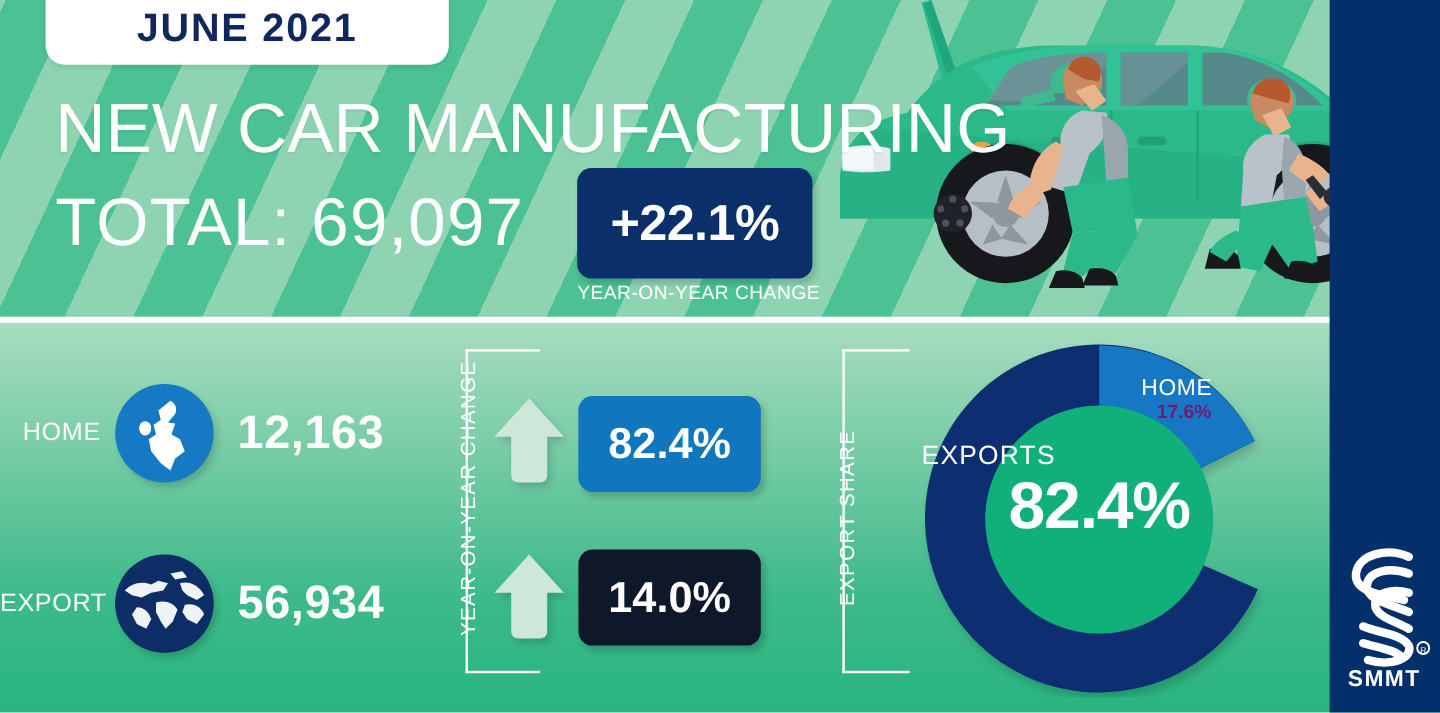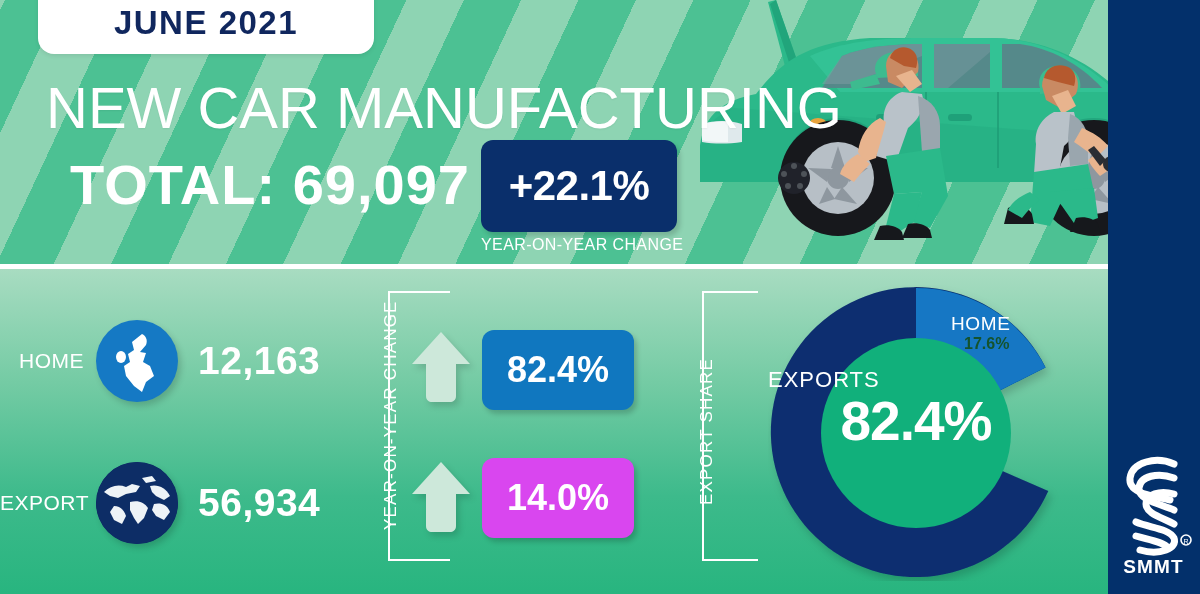--- a/index.html
+++ b/index.html
@@ -67,22 +67,22 @@
 
   
   .title {
     position:absolute; left:46px; top:74px;
     color:#ffffff; font-size:58px; font-weight:300;
     letter-spacing:0px; white-space:nowrap; z-index:4;
     text-shadow:0 1px 2px rgba(0,0,0,0.06);
   }
   .total {
     position:absolute; left:46px; top:152px;
-    color:#ffffff; font-size:56px; font-weight:bold;
-    letter-spacing:1px; white-space:nowrap; z-index:4;margin-left:24px;
+    color:#ffffff; font-size:56px; font-weight:normal;
+    letter-spacing:1px; white-space:nowrap; z-index:4;
   }
 
   
   .yoy-badge {
     position:absolute; left:481px; top:140px;
     width:196px; height:92px;
     background:#0a2f6b; border-radius:12px;
     display:flex; align-items:center; justify-content:center;
     z-index:4;
     box-shadow:3px 4px 5px rgba(0,0,0,0.16);
@@ -127,38 +127,38 @@
 
   
   .arrow-up { position:absolute; filter:drop-shadow(3px 4px 3px rgba(0,0,0,0.15)); }
   .pct-badge {
     position:absolute; width:152px; height:80px;
     border-radius:12px; display:flex; align-items:center; justify-content:center;
     box-shadow:3px 4px 5px rgba(0,0,0,0.18);
   }
   .pct-badge span { color:#ffffff; font-size:36px; font-weight:bold; }
   .pct-blue { background:#1077bf; }
-  .pct-navy { background:#d946ef; }
+  .pct-navy { background:#0f172a; }
 
   
   .donut-wrap { position:absolute; left:768px; top:285px; width:296px; height:296px; }
   .donut-center-title {
     position:absolute; left:0; right:0; top:82px; 
     color:#ffffff; font-size:22px; letter-spacing:1px;
   }
   .donut-center-value {
     position:absolute; left:0; right:0; top:104px; text-align:center;
     color:#ffffff; font-size:55px; font-weight:bold; letter-spacing:-1px;
   }
   .slice-label-name {
     position:absolute; left:183px; top:28px; color:#ffffff;
     font-size:19px; letter-spacing:0.6px;
   }
   .slice-label-val {
-    position:absolute; left:196px; top:50px; color:#14532d;
+    position:absolute; left:196px; top:50px; color:#701a75;
     font-size:16px; font-weight:bold;
   }
 
   
   .logo { position:absolute; left:1116px; top:448px; width:78px; height:118px; z-index:8;}
   .logo-text {
     position:absolute; left:1108px; top:556px; width:91px; text-align:center;
     color:#ffffff; font-size:19px; font-weight:bold; letter-spacing:1.2px; z-index:8;
   }
 </style>

